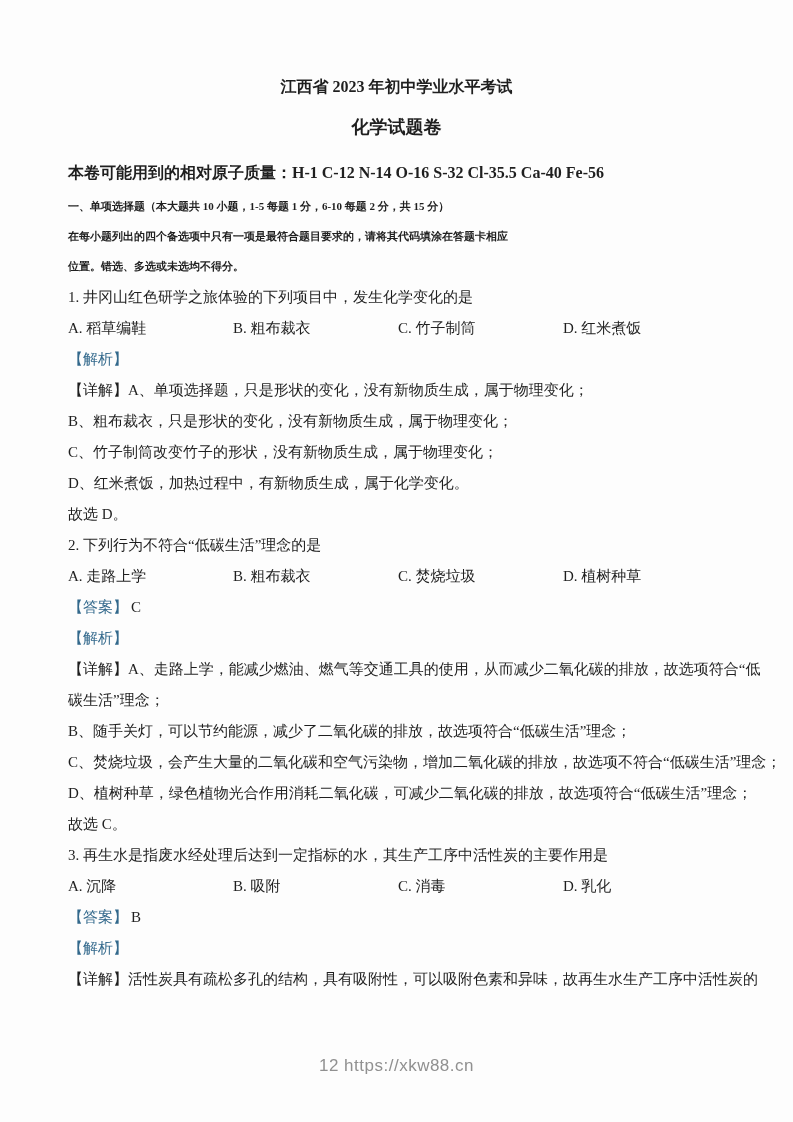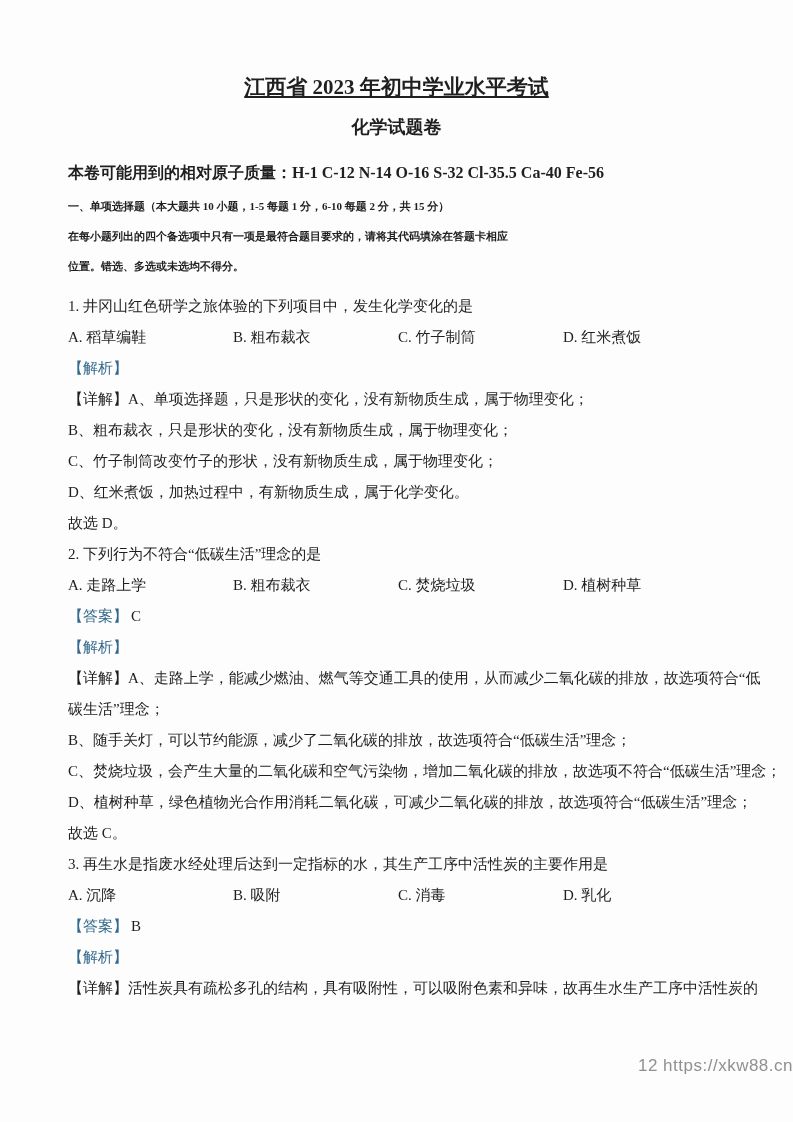--- a/index.html
+++ b/index.html
@@ -11,33 +11,33 @@
     box-sizing:border-box;
     padding:70px 50px 0 68px;
     overflow:hidden;
     font-family:"Liberation Serif","DejaVu Serif",serif;
     color:#1f1f1f;
     font-size:15px;
   }
   .line{height:31px;line-height:31px;white-space:nowrap;}
   .bold{font-weight:bold;}
   .center{text-align:center;margin-left:-18px;}
-  .title{font-size:21px;height:34px;line-height:34px;text-decoration:underline;}
+  .title{font-size:16px;height:34px;line-height:34px;}
   .subtitle{font-size:18px;height:34px;line-height:34px;margin-top:6px;}
   .note{height:30px;line-height:30px;margin-top:14px;font-size:16px;}
   .sec{height:30px;line-height:30px;font-size:11px;}
   .sec-first{margin-top:3px;}
-  .stem-gap{margin-top:10px;}
+  .stem-gap{margin-top:1px;}
   .opt{display:inline-block;width:165px;}
   .opt:last-child{width:auto;}
   .blue{color:#33698c;}
   .ans-letter{margin-left:3px;}
   .footer{
     position:absolute;left:0;right:0;top:1056px;
-    text-align:right;
+    text-align:center;
     font-family:"Liberation Sans","DejaVu Sans",sans-serif;
     font-size:17px;color:#909090;letter-spacing:.5px;
   }
 </style>
 </head>
 <body>
 
 <div class="page">
 
   <div class="line title bold center">江西省 2023 年初中学业水平考试</div>

